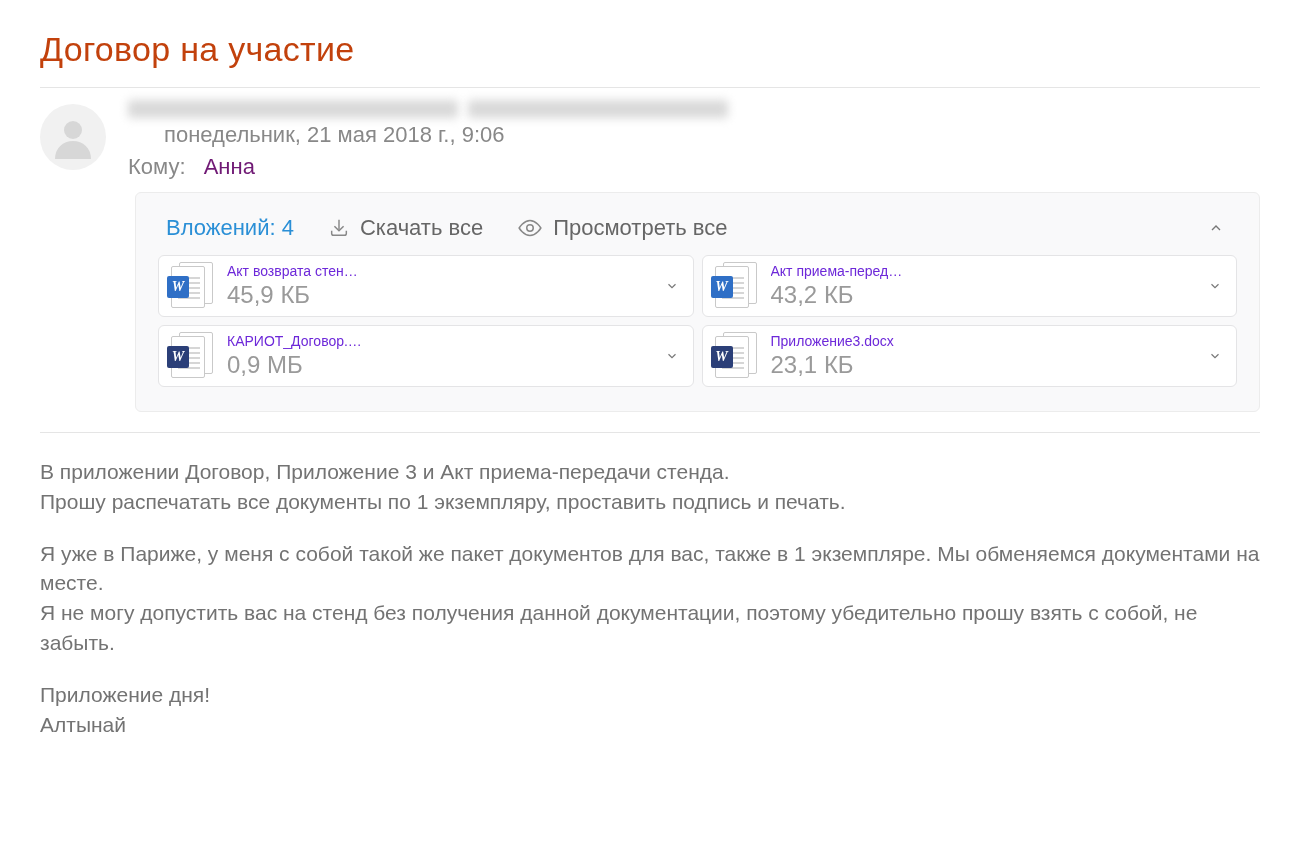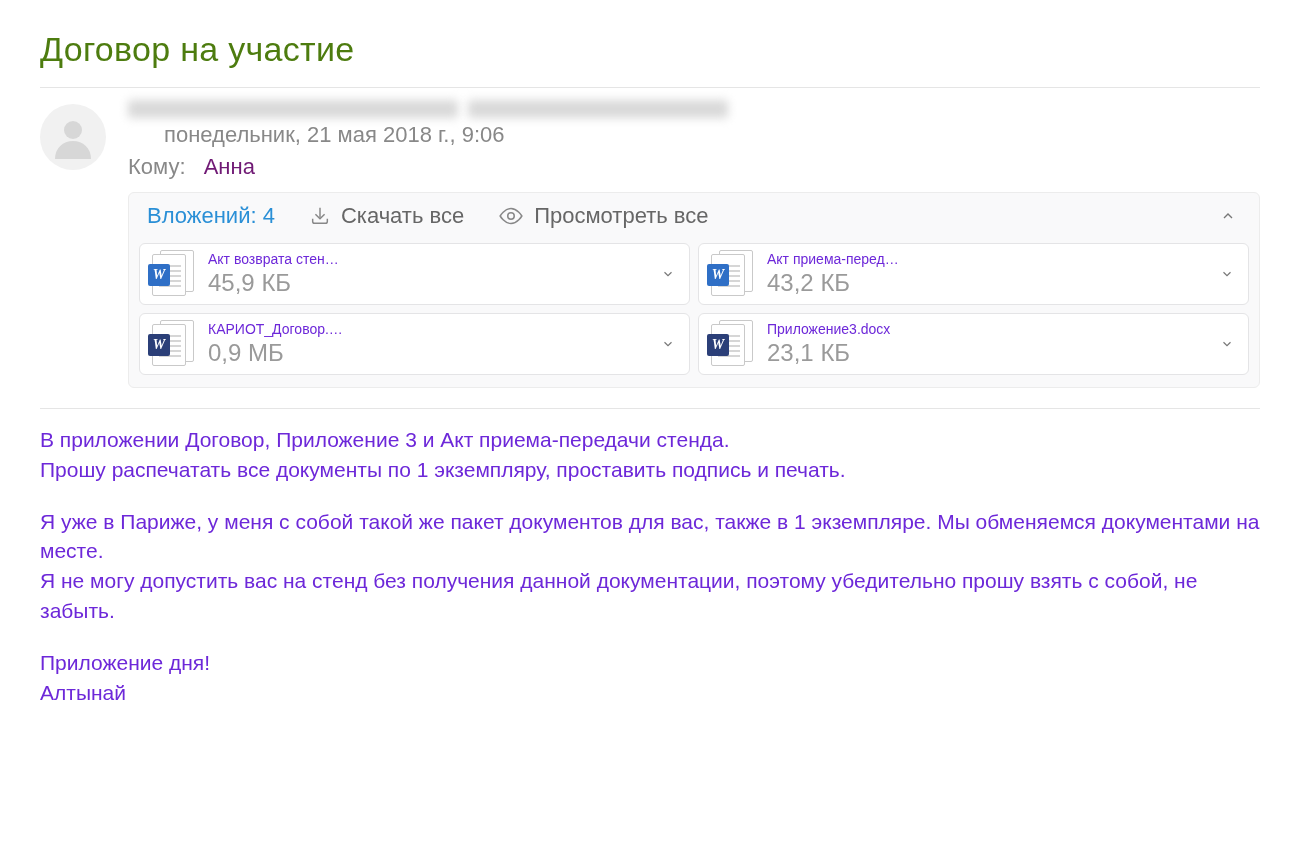--- a/index.html
+++ b/index.html
@@ -8,21 +8,21 @@
     width: 1300px;
     height: 860px;
     font-family: -apple-system, BlinkMacSystemFont, "Helvetica Neue", Arial, sans-serif;
     background: #fff;
     color: #333;
     padding: 20px 40px;
   }
   .subject {
     font-size: 34px;
     font-weight: 400;
-    color: #4d7c0f;
+    color: #c2410c;
     letter-spacing: 0.3px;
     margin: 10px 0 18px 0;
   }
   .hr { border: none; border-top: 1px solid #e5e5e5; margin: 0; }
   .header-row {
     display: flex;
     align-items: flex-start;
     padding-top: 12px;
   }
   .avatar {
@@ -44,22 +44,23 @@
   .blur-a { width: 330px; }
   .blur-b { width: 260px; }
   .date-line { font-size: 22px; color: #888; margin-bottom: 6px; margin-left: 36px; }
   .to-line { font-size: 22px; color: #888; margin-bottom: 12px; }
   .to-line .to-name { color: #701a75; margin-left: 12px; }
 
   .attach-panel {
     background: #f9f9fa;
     border: 1px solid #ececec;
     border-radius: 6px;
-    padding: 0;
+    padding: 12px;
     margin-bottom: 20px;
+    margin-left: 7px;
   }
   .attach-bar {
     display: flex; align-items: center;
     padding: 10px 18px;
     font-size: 22px;
     gap: 34px;
   }
   .attach-count { color: #2a8fd6; }
   .attach-action {
     display: flex; align-items: center; gap: 10px;
@@ -116,22 +117,22 @@
     font-size: 14px; color: #6d28d9; font-weight: 400;
     white-space: nowrap; overflow: hidden; text-overflow: ellipsis;
   }
   .file-size { font-size: 24px; color: #9a9a9a; margin-top: 2px; }
   .file-chevron {
     width: 22px; height: 22px; display:flex; align-items:center; justify-content:center;
     color: #777;
   }
 
   .body-text {
-    font-size: 21px; line-height: 1.42; color: #6d28d9;
-    margin-top: 16px;
+    font-size: 21px; line-height: 1.42; color: #737373;
+    margin-top: 24px;
   }
   .body-text p { margin: 0; }
   .body-text .gap { height: 22px; }
 </style>
 </head>
 <body>
 
 <div class="subject">Договор на участие</div>
 <hr class="hr">
 

